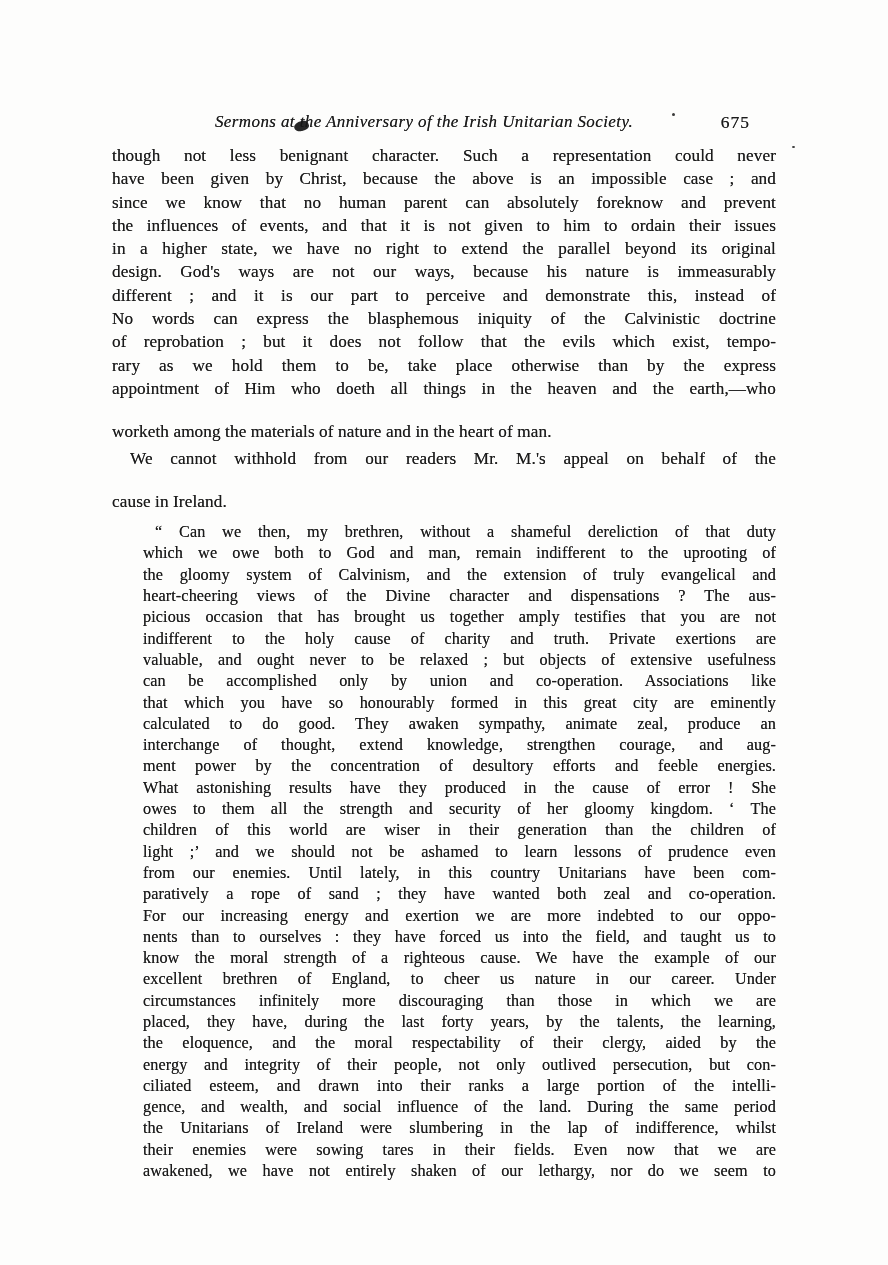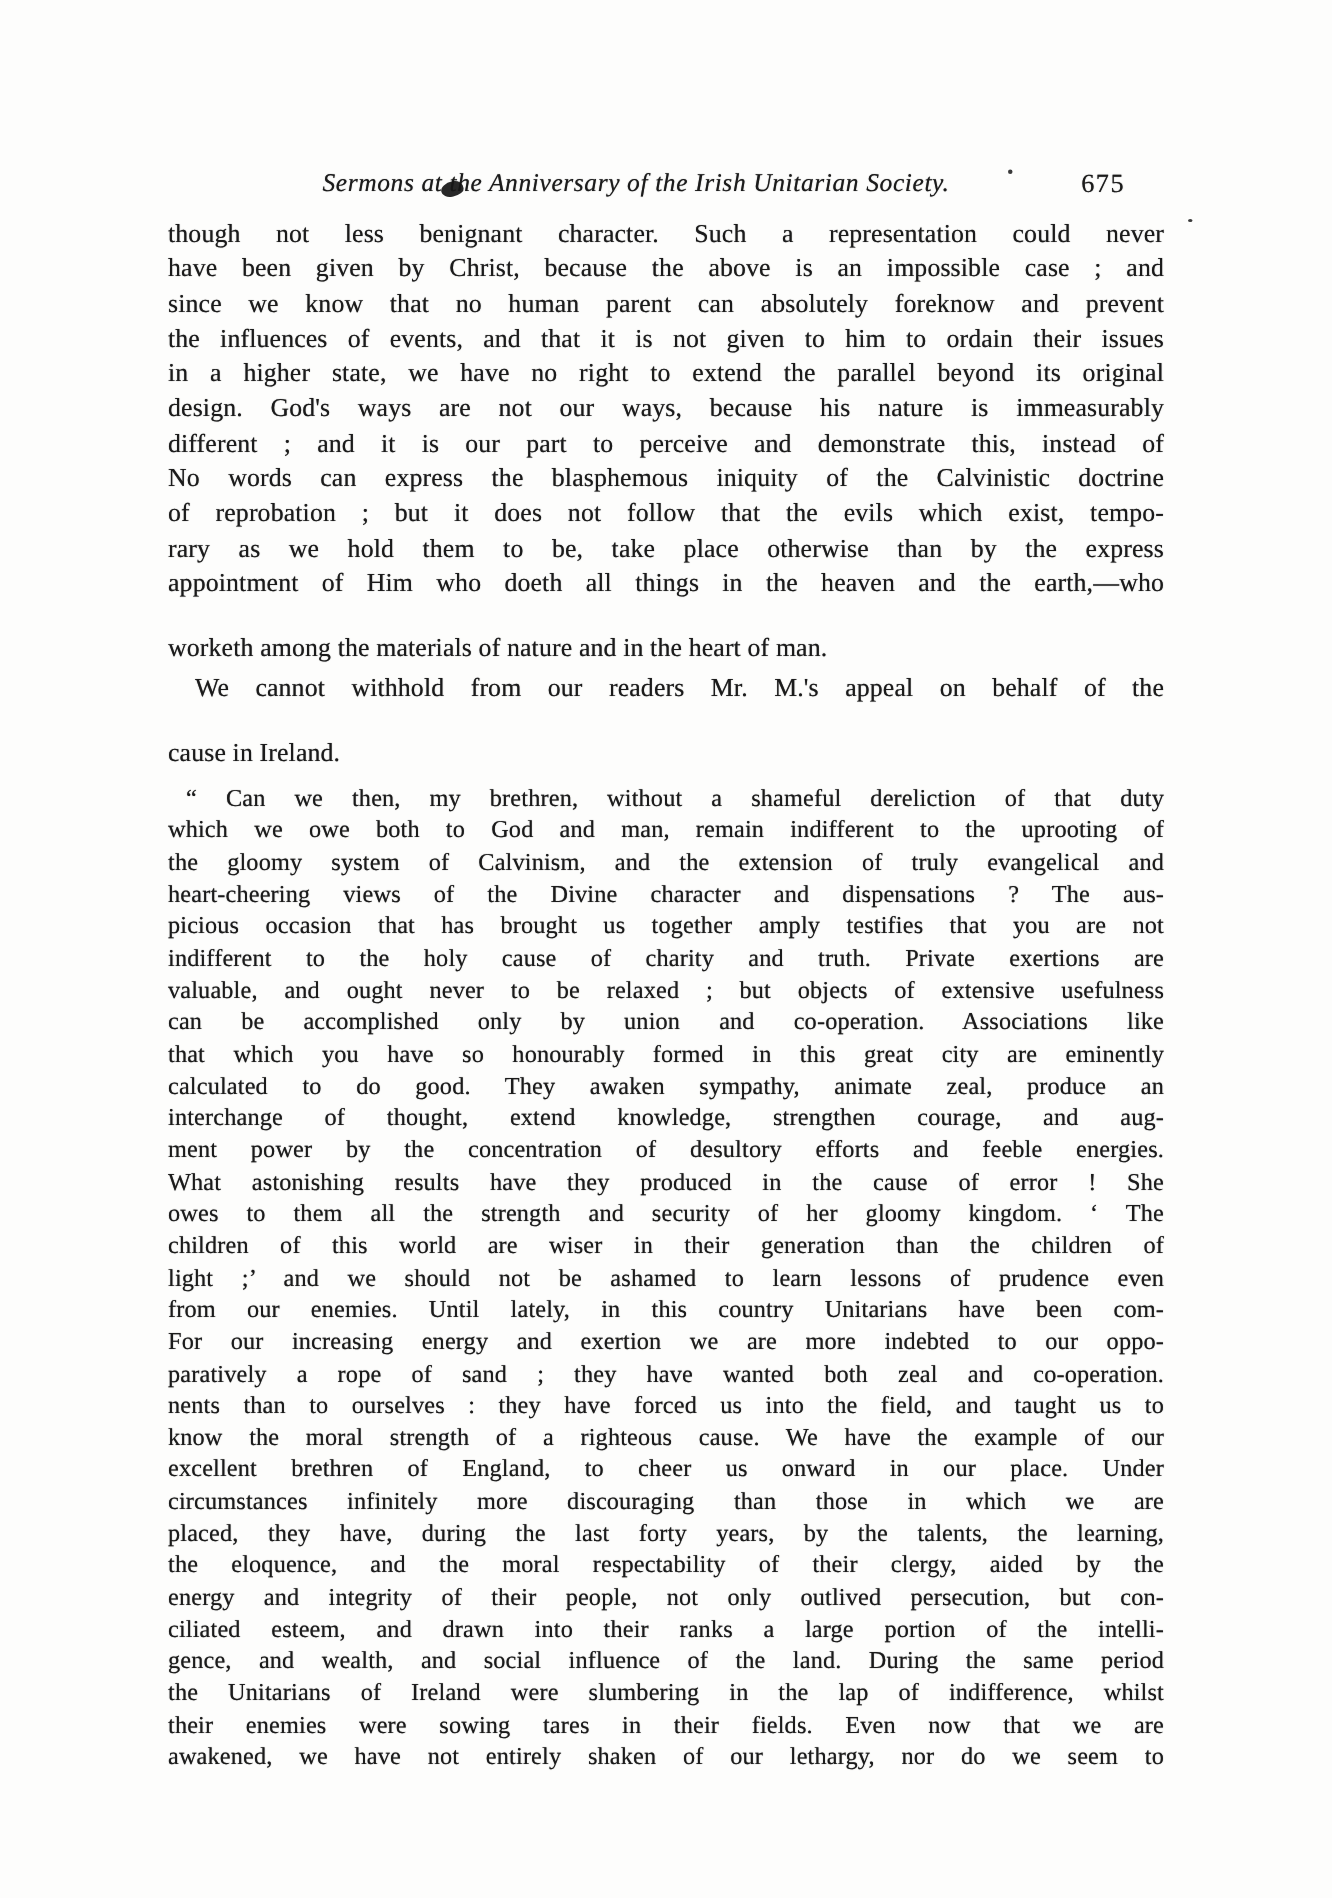--- a/index.html
+++ b/index.html
@@ -48,21 +48,21 @@
     font-size: 17.2px;
     line-height: 23.3px;
     text-align: justify;
     text-align-last: justify;
     text-justify: inter-word;
     letter-spacing: 0.1px;
   }
   .para .line.no-justify-last { text-align-last: left; margin-top: 20px; }
   .para .line.first-indent { text-indent: 18px; }
   .para.editorial-note { margin-top: 3px; }
-  .para.quote { margin-top: 9px; }
+  .para.quote { margin-top: 9px; margin-left: 31px; }
   .para.quote .line {
     font-size: 16.2px;
     line-height: 21.3px;
   }
   .para.quote .line.first-indent { text-indent: 12px; }
   
   .ink-blot {
     position: absolute;
     left: 182px; top: 9px;
     width: 15px; height: 10px;
@@ -115,25 +115,25 @@
           <div class="line">can be accomplished only by union and co-operation. Associations like</div>
           <div class="line">that which you have so honourably formed in this great city are eminently</div>
           <div class="line">calculated to do good. They awaken sympathy, animate zeal, produce an</div>
           <div class="line">interchange of thought, extend knowledge, strengthen courage, and aug-</div>
           <div class="line">ment power by the concentration of desultory efforts and feeble energies.</div>
           <div class="line">What astonishing results have they produced in the cause of error ! She</div>
           <div class="line">owes to them all the strength and security of her gloomy kingdom. ‘ The</div>
           <div class="line">children of this world are wiser in their generation than the children of</div>
           <div class="line">light ;’ and we should not be ashamed to learn lessons of prudence even</div>
           <div class="line">from our enemies. Until lately, in this country Unitarians have been com-</div>
+          <div class="line">paratively a rope of sand ; they have wanted both zeal and co-operation.</div>
           <div class="line">For our increasing energy and exertion we are more indebted to our oppo-</div>
-          <div class="line">paratively a rope of sand ; they have wanted both zeal and co-operation.</div>
           <div class="line">nents than to ourselves : they have forced us into the field, and taught us to</div>
           <div class="line">know the moral strength of a righteous cause. We have the example of our</div>
-          <div class="line">excellent brethren of England, to cheer us onward in our place. Under</div>
+          <div class="line">excellent brethren of England, to cheer us nature in our career. Under</div>
           <div class="line">circumstances infinitely more discouraging than those in which we are</div>
           <div class="line">placed, they have, during the last forty years, by the talents, the learning,</div>
           <div class="line">the eloquence, and the moral respectability of their clergy, aided by the</div>
           <div class="line">energy and integrity of their people, not only outlived persecution, but con-</div>
           <div class="line">ciliated esteem, and drawn into their ranks a large portion of the intelli-</div>
           <div class="line">gence, and wealth, and social influence of the land. During the same period</div>
           <div class="line">the Unitarians of Ireland were slumbering in the lap of indifference, whilst</div>
           <div class="line">their enemies were sowing tares in their fields. Even now that we are</div>
           <div class="line">awakened, we have not entirely shaken of our lethargy, nor do we seem to</div>
         </div>

